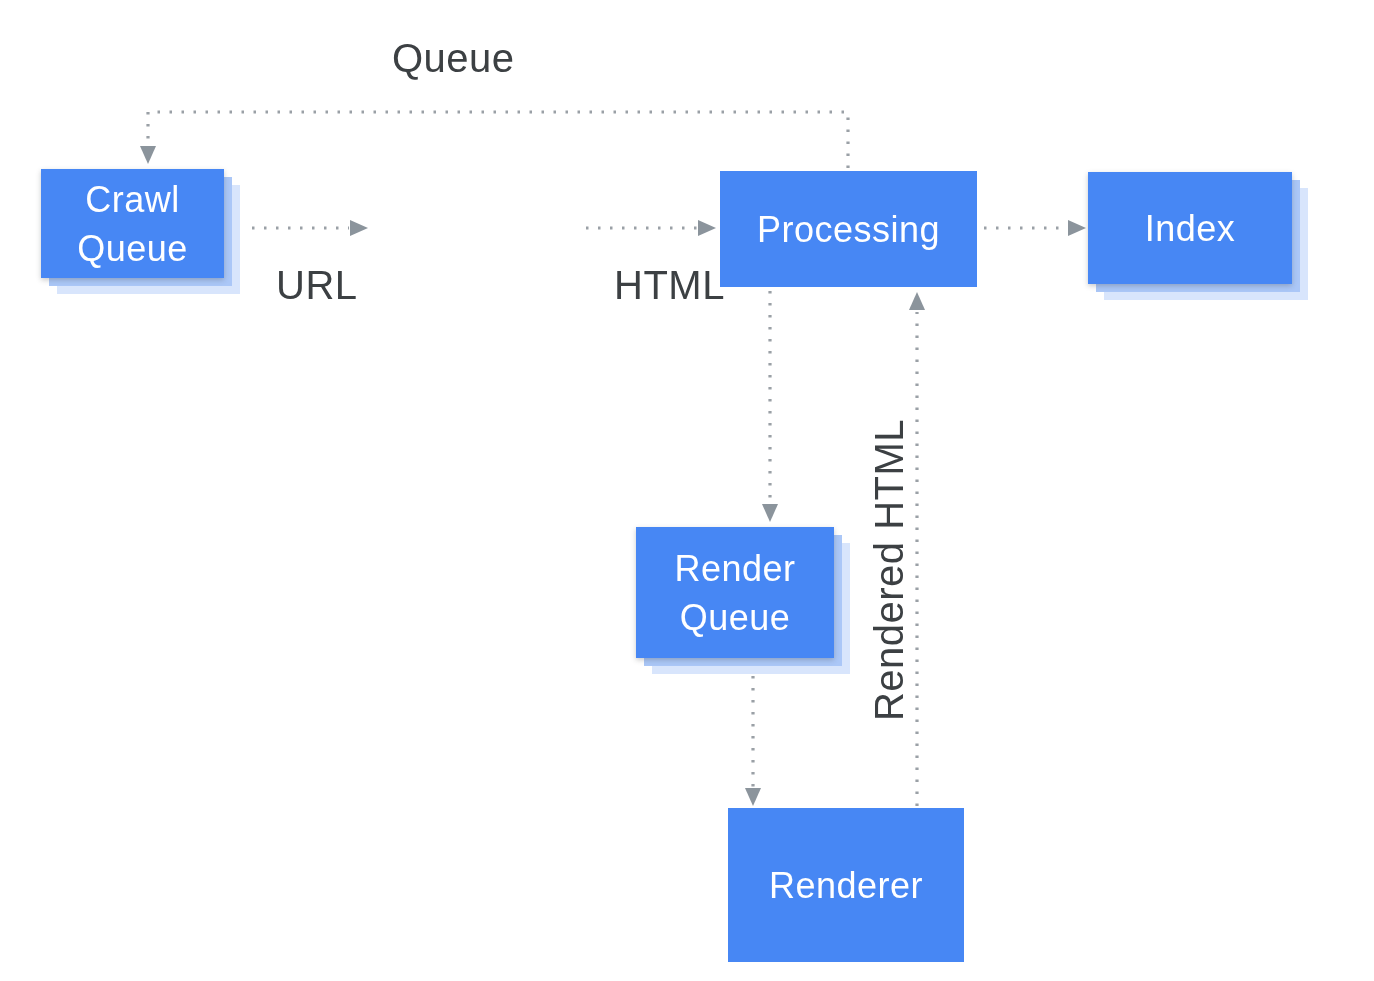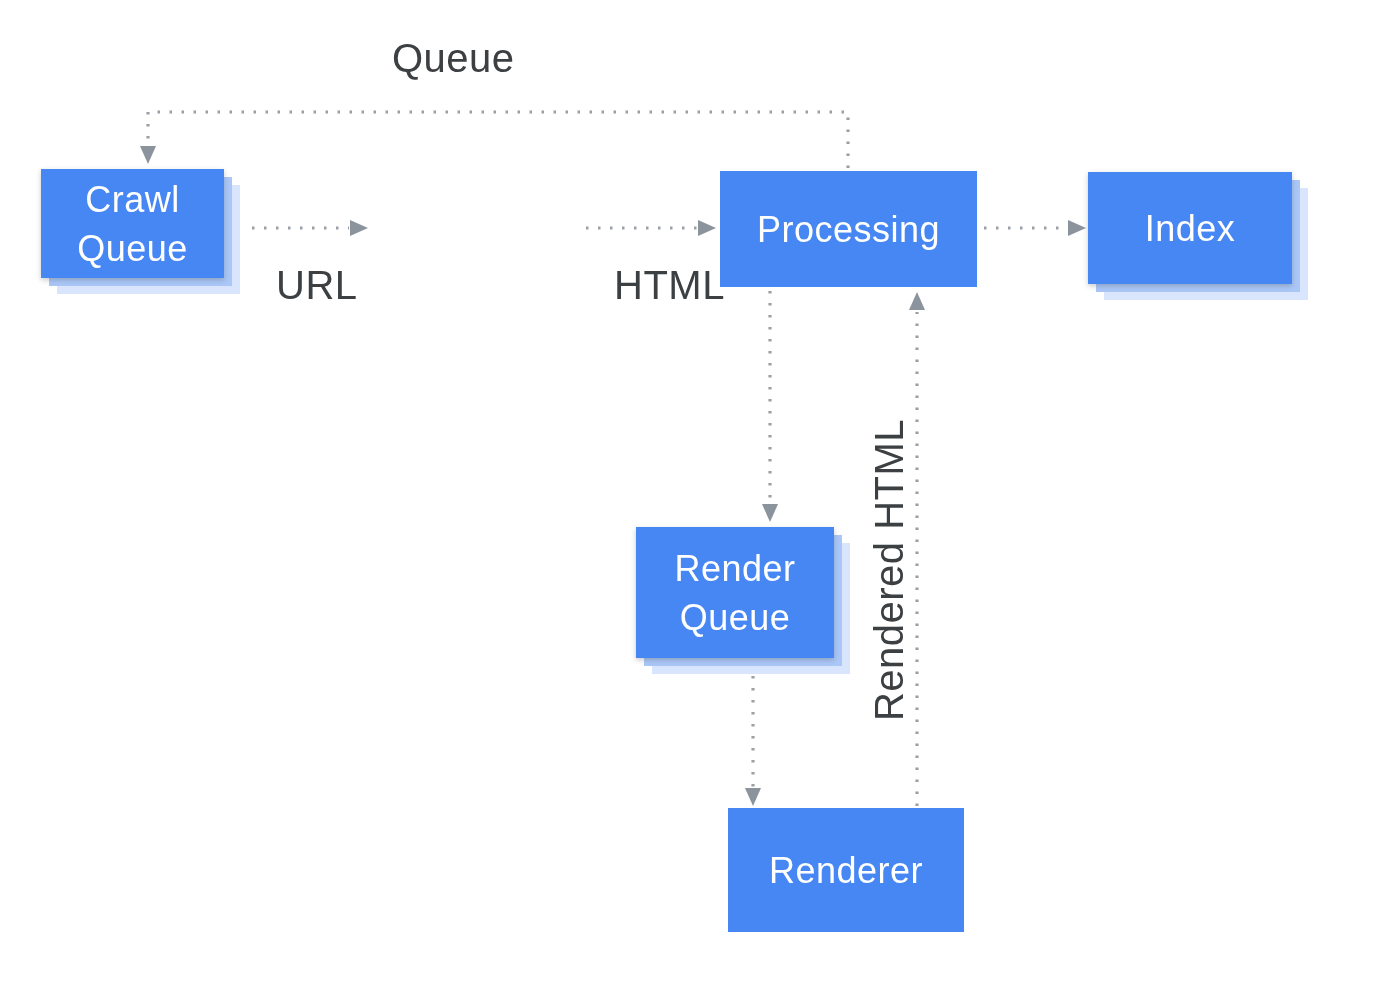--- a/index.html
+++ b/index.html
@@ -152,21 +152,21 @@
   </div>
 
   <div class="node stacked" style="left:636px; top:527px; width:198px; height:131px;">
     <div class="stack light"></div>
     <div class="stack mid"></div>
     <div class="face">
       <span class="label">Render Queue</span>
     </div>
   </div>
 
-  <div class="node" style="left:728px; top:808px; width:236px; height:124px;">
+  <div class="node" style="left:728px; top:808px; width:236px; height:154px;">
     <div class="face">
       <span class="label">Renderer</span>
     </div>
   </div>
 
   <div class="edge-label" style="left:392px; top:36px;">Queue</div>
 
   <div class="edge-label" style="left:276px; top:263px;">URL</div>
 
   <div class="edge-label" style="left:614px; top:263px;">HTML</div>

